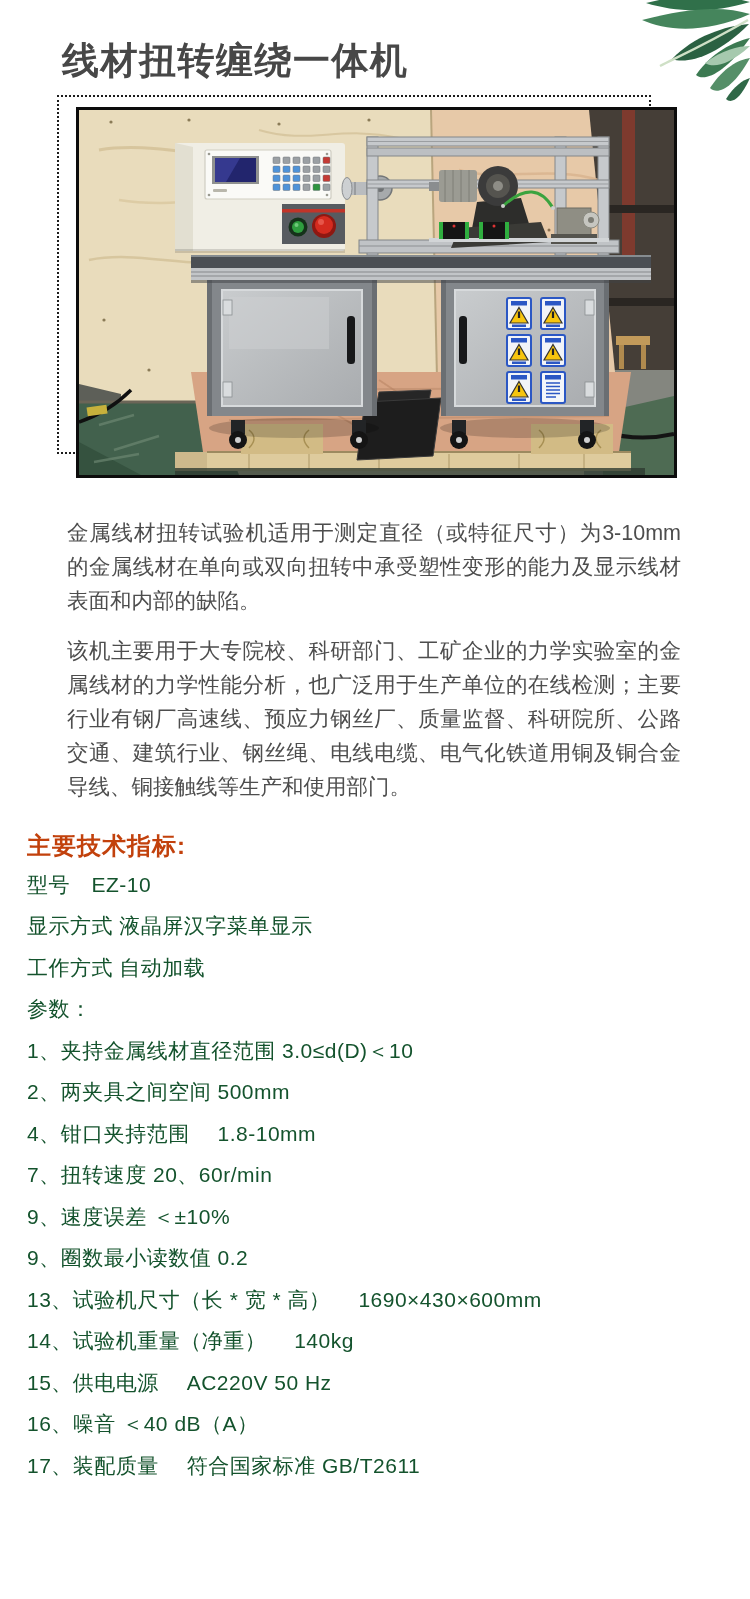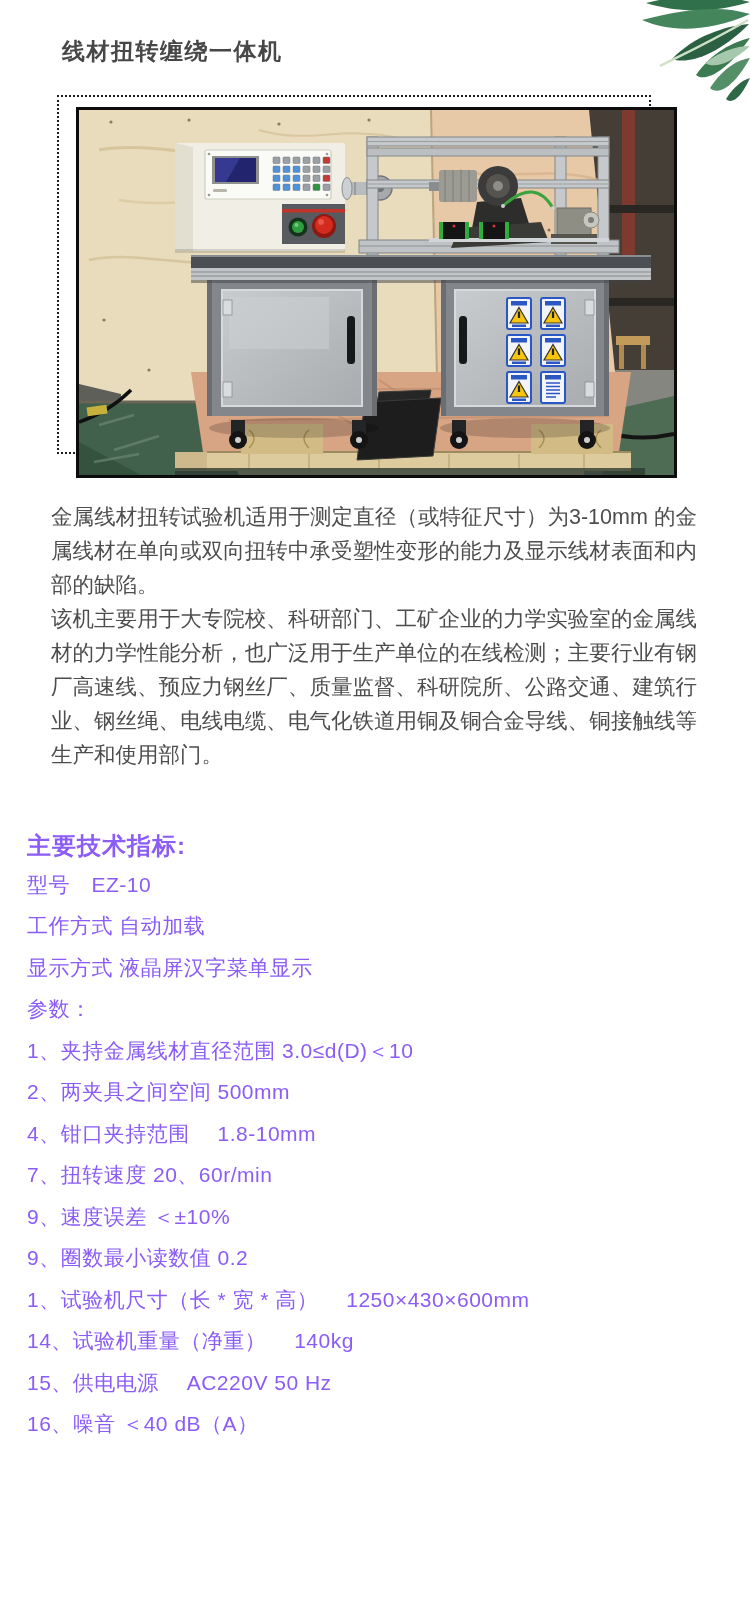--- a/index.html
+++ b/index.html
@@ -2,43 +2,43 @@
 <html><head>
 <meta charset="utf-8">
 <style>
   html,body{margin:0;padding:0;}
   body{
     width:750px;height:1599px;position:relative;background:#ffffff;
     font-family:"Liberation Sans",sans-serif;color:#4b4b4b;overflow:hidden;
   }
   .leaf-deco{position:absolute;top:0;right:0;width:150px;height:130px;}
   .page-title{
-    position:absolute;left:62px;top:36px;font-size:23px;font-weight:700;
+    position:absolute;left:62px;top:36px;font-size:37px;font-weight:700;
     color:#474747;letter-spacing:1.5px;white-space:nowrap;
   }
   .photo-dashed{
     position:absolute;left:57px;top:95px;width:594px;height:359px;
     border:2px dotted #1c1c1c;box-sizing:border-box;background:transparent;
   }
   .machine-photo{
     position:absolute;left:76px;top:107px;width:595px;height:365px;
     border:3px solid #0c0c0c;background:#e9dcbc;line-height:0;
   }
   .description{
     position:absolute;left:51px;top:500px;width:646px;
     font-size:21.5px;line-height:34px;color:#4d4d4d;text-align:justify;
   }
-  .description p{margin:0;}
+  .description p{margin:16px;}
   .specs-heading{
-    position:absolute;left:27px;top:830px;font-size:24px;font-weight:700;color:#8b5cf6;
+    position:absolute;left:27px;top:830px;font-size:24px;font-weight:700;color:#c2410c;
     letter-spacing:1px;
   }
   .specs-list{position:absolute;left:27px;top:864px;width:690px;}
   .spec-row{
-    height:41.5px;display:flex;align-items:center;font-size:21px;color:#8b5cf6;
+    height:41.5px;display:flex;align-items:center;font-size:21px;color:#14532d;
     white-space:pre-wrap;letter-spacing:0.5px;
   }
 </style>
 </head>
 <body>
 
 <svg class="leaf-deco" viewBox="0 0 150 130" aria-hidden="true">
   <path d="M150,2 C110,14 75,12 46,3 C85,-7 120,-6 150,2" fill="#30704a"></path>
   <path d="M150,14 C105,34 66,31 42,20 C90,7 125,6 150,14" fill="#45855c"></path>
   <path d="M149,24 C115,58 86,64 72,59 C94,36 125,26 149,24" fill="#2b6142"></path>
@@ -302,26 +302,27 @@
 
 <div class="description">
   <p>金属线材扭转试验机适用于测定直径（或特征尺寸）为3-10mm 的金属线材在单向或双向扭转中承受塑性变形的能力及显示线材表面和内部的缺陷。</p>
   <p>该机主要用于大专院校、科研部门、工矿企业的力学实验室的金属线材的力学性能分析，也广泛用于生产单位的在线检测；主要行业有钢厂高速线、预应力钢丝厂、质量监督、科研院所、公路交通、建筑行业、钢丝绳、电线电缆、电气化铁道用铜及铜合金导线、铜接触线等生产和使用部门。</p>
 </div>
 
 <div class="specs-heading">主要技术指标:</div>
 
 <div class="specs-list">
   <div class="spec-row">型号　EZ-10</div>
+  <div class="spec-row">显示方式 液晶屏汉字菜单显示</div>
   <div class="spec-row">工作方式 自动加载</div>
-  <div class="spec-row">显示方式 液晶屏汉字菜单显示</div>
   <div class="spec-row">参数：</div>
   <div class="spec-row">1、夹持金属线材直径范围 3.0≤d(D)＜10</div>
   <div class="spec-row">2、两夹具之间空间 500mm</div>
   <div class="spec-row">4、钳口夹持范围　 1.8-10mm</div>
   <div class="spec-row">7、扭转速度 20、60r/min</div>
   <div class="spec-row">9、速度误差 ＜±10%</div>
   <div class="spec-row">9、圈数最小读数值 0.2</div>
-  <div class="spec-row">1、试验机尺寸（长 * 宽 * 高）　 1250×430×600mm</div>
+  <div class="spec-row">13、试验机尺寸（长 * 宽 * 高）　 1690×430×600mm</div>
   <div class="spec-row">14、试验机重量（净重）　 140kg</div>
   <div class="spec-row">15、供电电源　 AC220V 50 Hz</div>
   <div class="spec-row">16、噪音 ＜40 dB（A）</div>
+  <div class="spec-row">17、装配质量　 符合国家标准 GB/T2611</div>
 </div>
 
 </body></html>

